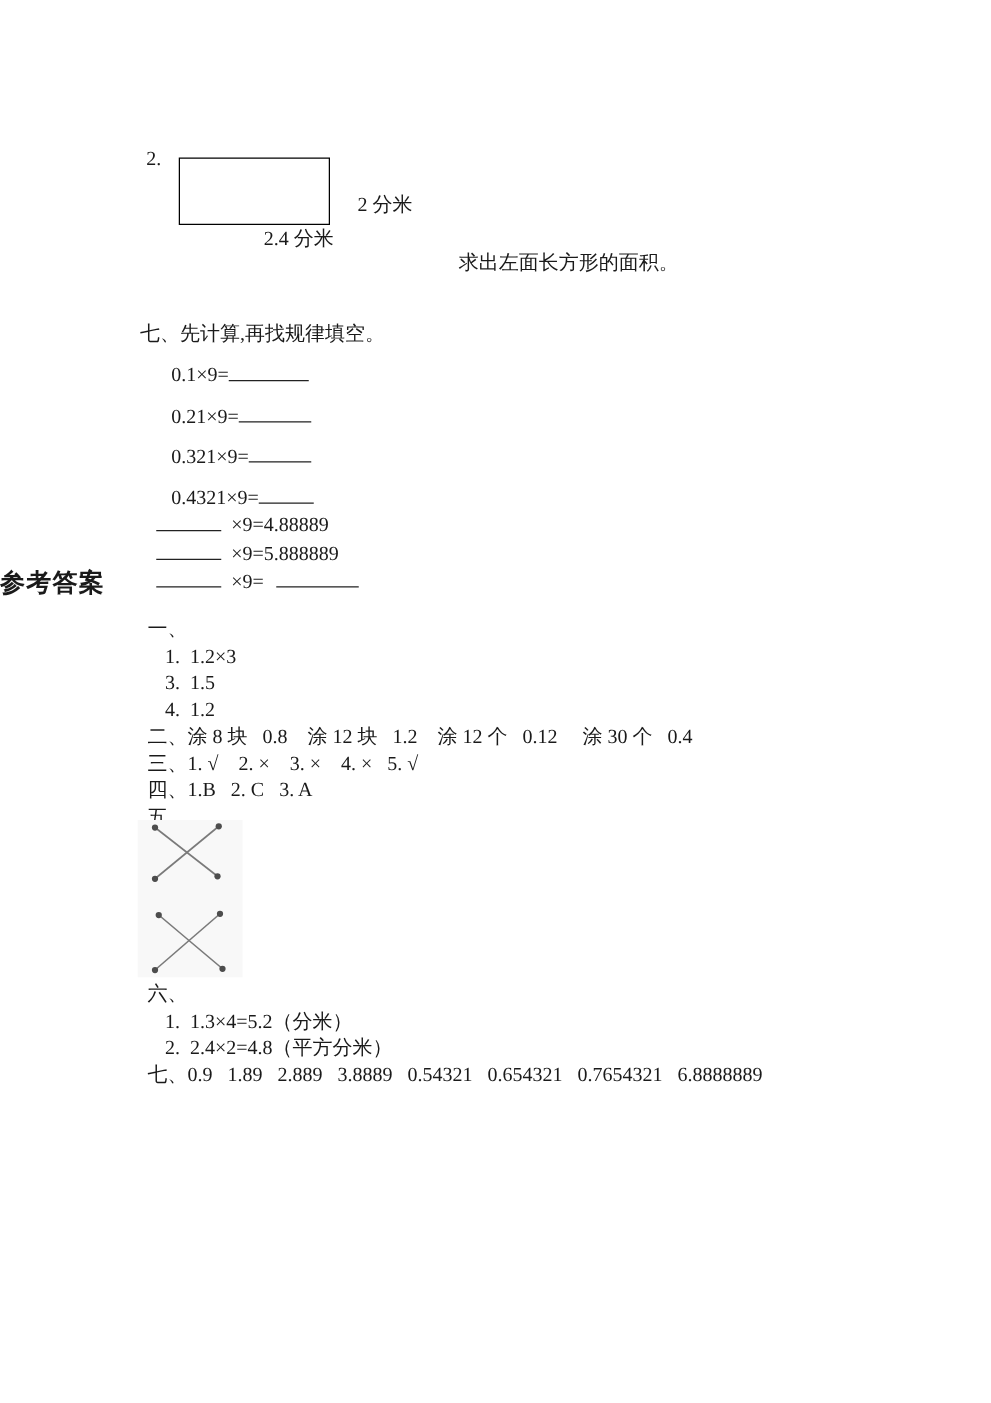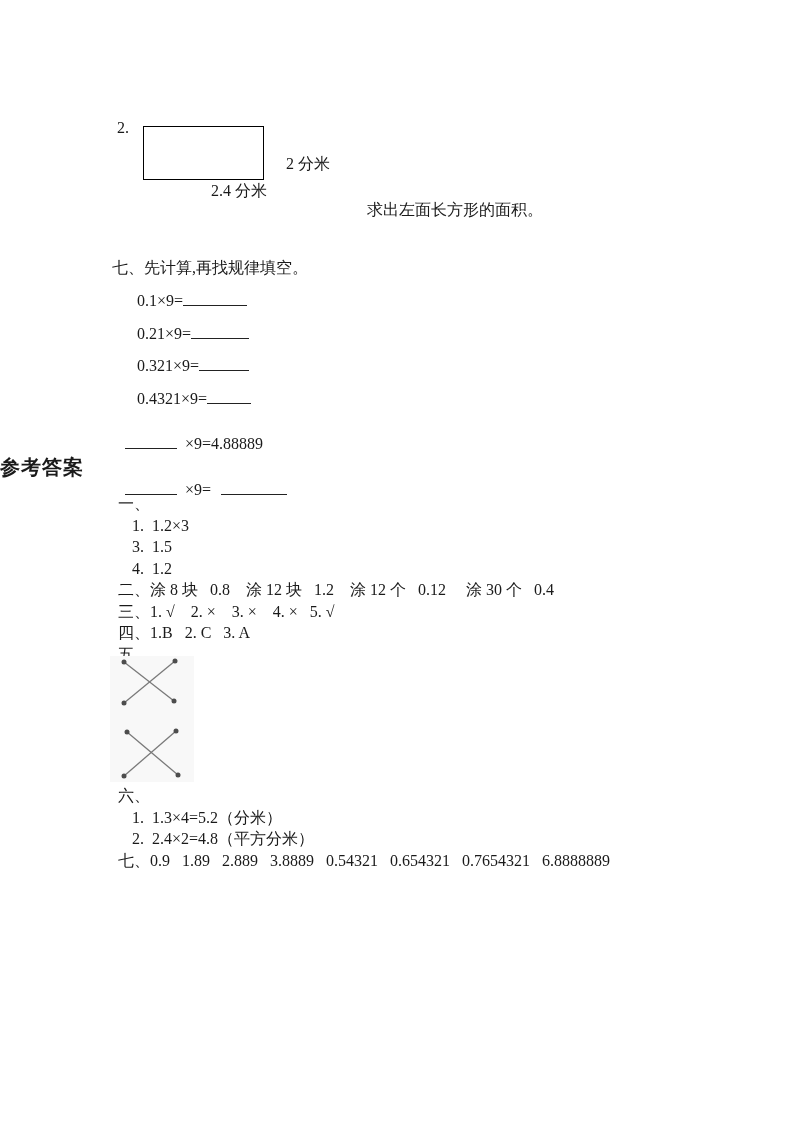--- a/index.html
+++ b/index.html
@@ -23,21 +23,21 @@
   }
   .p2-h{left:286px;top:154px;}
   .p2-w{left:175px;top:181px;margin-left:36px;}
   .p2-instr{left:367px;top:200px;}
   
   .s7{position:absolute;left:112px;top:256px;}
   .s7-head{line-height:24px;white-space:pre;}
   .s7-rows{margin-top:5px;line-height:22.5px;}
   .calc-row{white-space:pre;}
   .row-a{padding-left:25px;margin-top:10px;}
-  .row-b{padding-left:13px;margin-top:23px;}
+  .row-b{padding-left:13px;}
   .blank{
     display:inline-block;
     border-bottom:1px solid #222;
     height:14px;
   }
   .w64{width:64px;}.w58{width:58px;}.w50{width:50px;}
   .w44{width:44px;}.w52{width:52px;}.w66{width:66px;}
   .gap-l{margin-left:8px;}
   .gap-l2{margin-left:10px;}
   
@@ -66,20 +66,21 @@
   </div>
 
   <div class="s7">
     <div class="s7-head">七、先计算,再找规律填空。</div>
     <div class="s7-rows">
       <div class="calc-row row-a"><span>0.1×9=</span><span class="blank w64"></span></div>
       <div class="calc-row row-a"><span>0.21×9=</span><span class="blank w58"></span></div>
       <div class="calc-row row-a"><span>0.321×9=</span><span class="blank w50"></span></div>
       <div class="calc-row row-a"><span>0.4321×9=</span><span class="blank w44"></span></div>
       <div class="calc-row row-b"><span class="blank w52"></span><span class="gap-l">×9=4.88889</span></div>
+      <div class="calc-row row-b"><span class="blank w52"></span><span class="gap-l">×9=5.888889</span></div>
       <div class="calc-row row-b"><span class="blank w52"></span><span class="gap-l">×9=</span><span class="blank w66 gap-l2"></span></div>
     </div>
   </div>
 
   <div class="ans">
     <div class="ans-title">参考答案</div>
     <div class="ans-body">
       <div class="line">一、</div>
       <div class="line item">1.  1.2×3</div>
       <div class="line item">3.  1.5</div>

